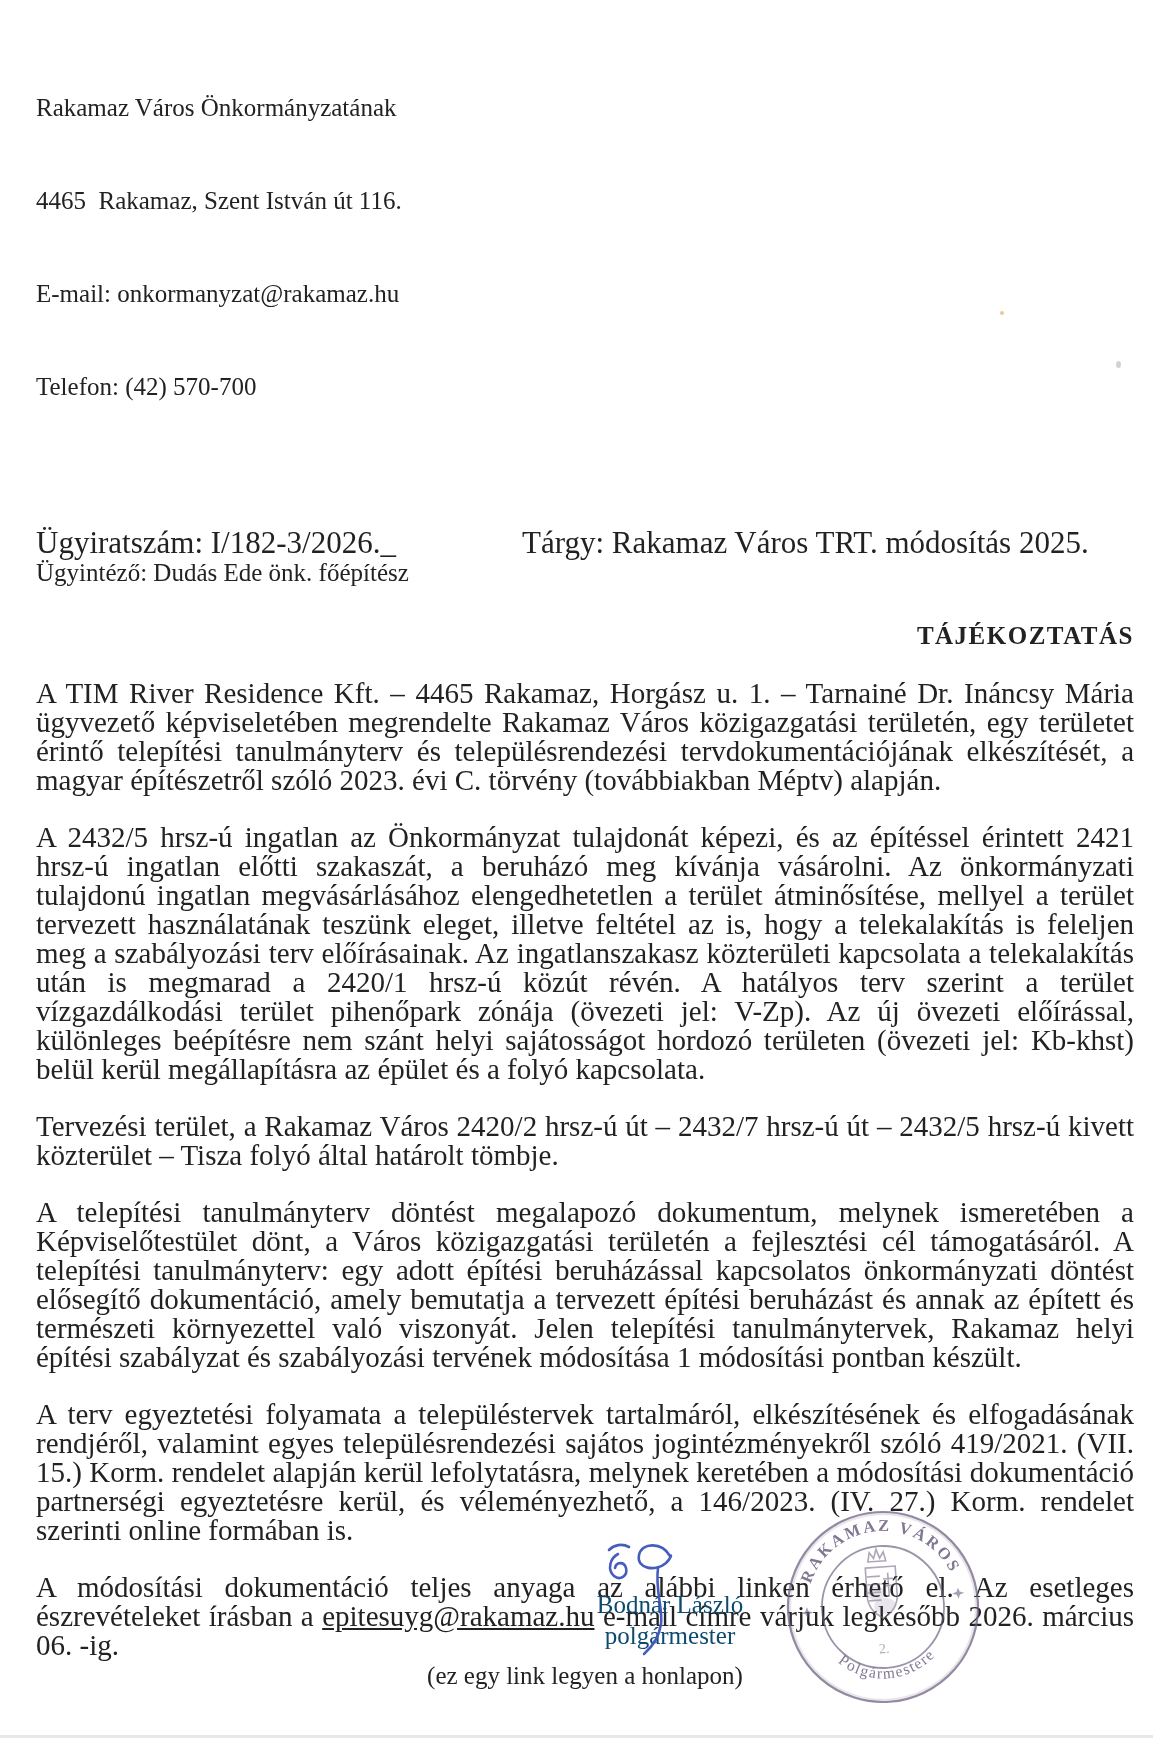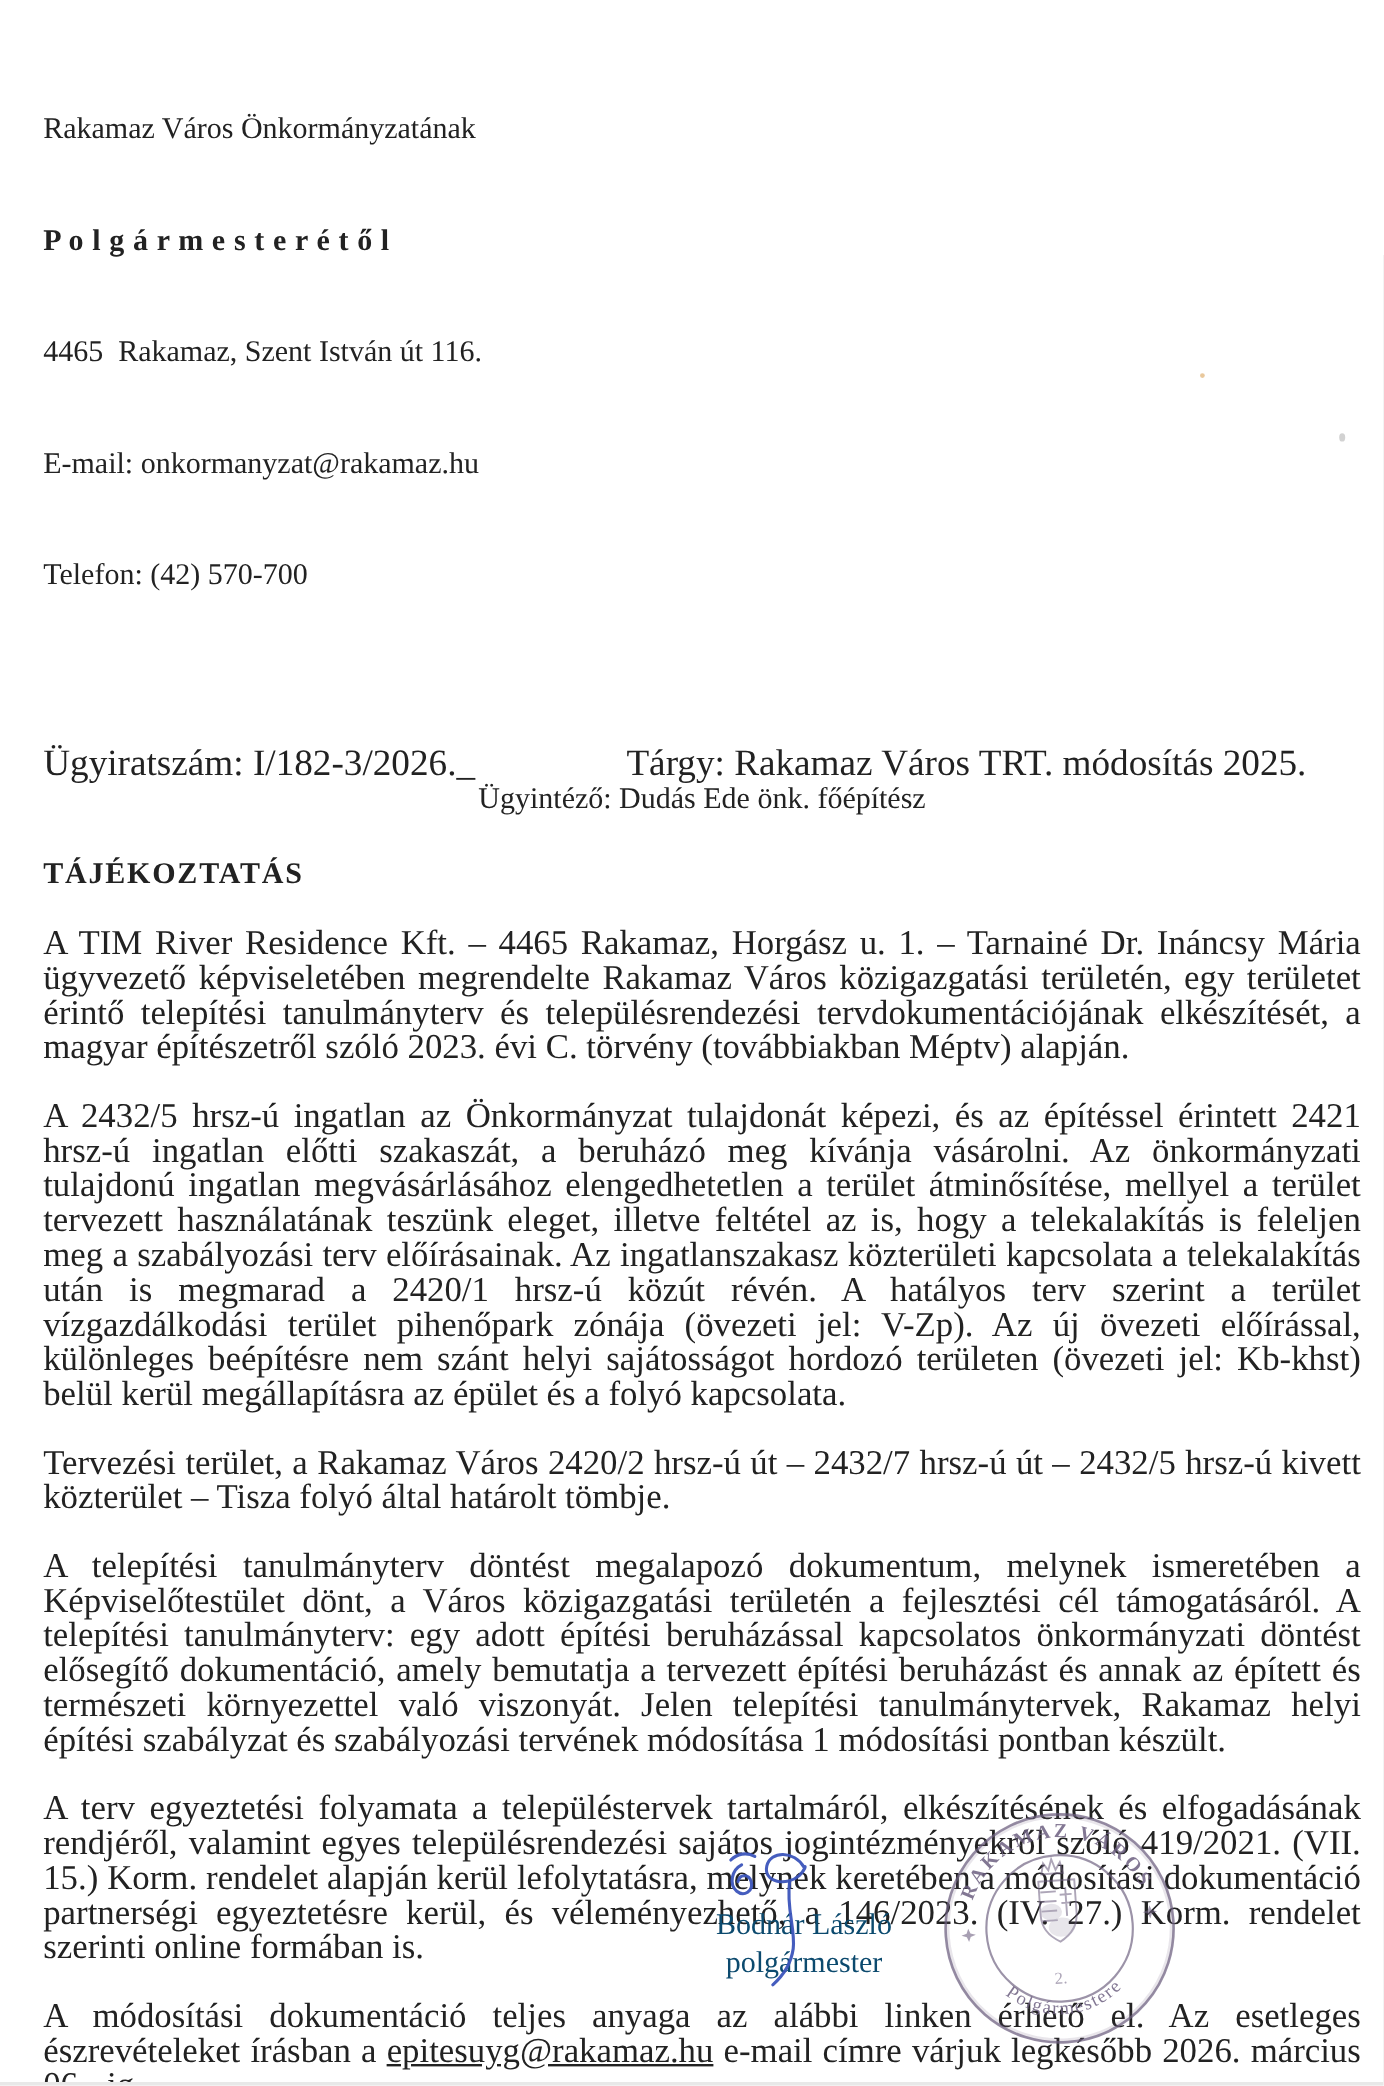--- a/index.html
+++ b/index.html
@@ -12,23 +12,23 @@
     font-family:"Liberation Serif", serif;
     color:#222222;
   }
   .content {
     position:absolute; left:36px; top:30px; width:1098px;
   }
   .hdr { font-size:25px; line-height:31px; white-space:pre-wrap; }
   .hdr .office { font-weight:bold; letter-spacing:0.5px; }
   .refrow { display:flex; margin-top:64px; font-size:31px; line-height:30px; }
   .refrow .case { width:486px; flex:0 0 486px; }
-  .officer { font-size:25px; line-height:30px;text-align:center; }
+  .officer { font-size:25px; line-height:30px; }
   .doc-title {
-    margin-top:33px; text-align:left; font-weight:bold;
+    margin-top:33px; text-align:right; font-weight:bold;
     font-size:25px; line-height:30px; letter-spacing:1.5px;
   }
   .para {
     margin:28px 0 0 0; font-size:29px; line-height:29px;
     text-align:justify; text-justify:inter-word;
   }
   .email { text-decoration:underline; }
   .announcement {
     margin-top:30px; text-align:center; font-weight:bold;
     font-size:23.5px; line-height:30px; white-space:nowrap;
@@ -49,21 +49,20 @@
 </style>
 </head>
 <body>
 
 <div class="page">
 
   <div class="content">
 
     <div class="hdr">
       <div>Rakamaz Város Önkormányzatának</div>
-      <div class="office">P o l g á r m e s t e r é t ő l</div>
       <div>4465  Rakamaz, Szent István út 116.</div>
       <div>E-mail: onkormanyzat@rakamaz.hu</div>
       <div>Telefon: (42) 570-700</div>
     </div>
 
     <div class="refrow">
       <div class="case">Ügyiratszám: I/182-3/2026._</div>
       <div>Tárgy: Rakamaz Város TRT. módosítás 2025.</div>
     </div>
     <div class="officer">Ügyintéző: Dudás Ede önk. főépítész</div>

